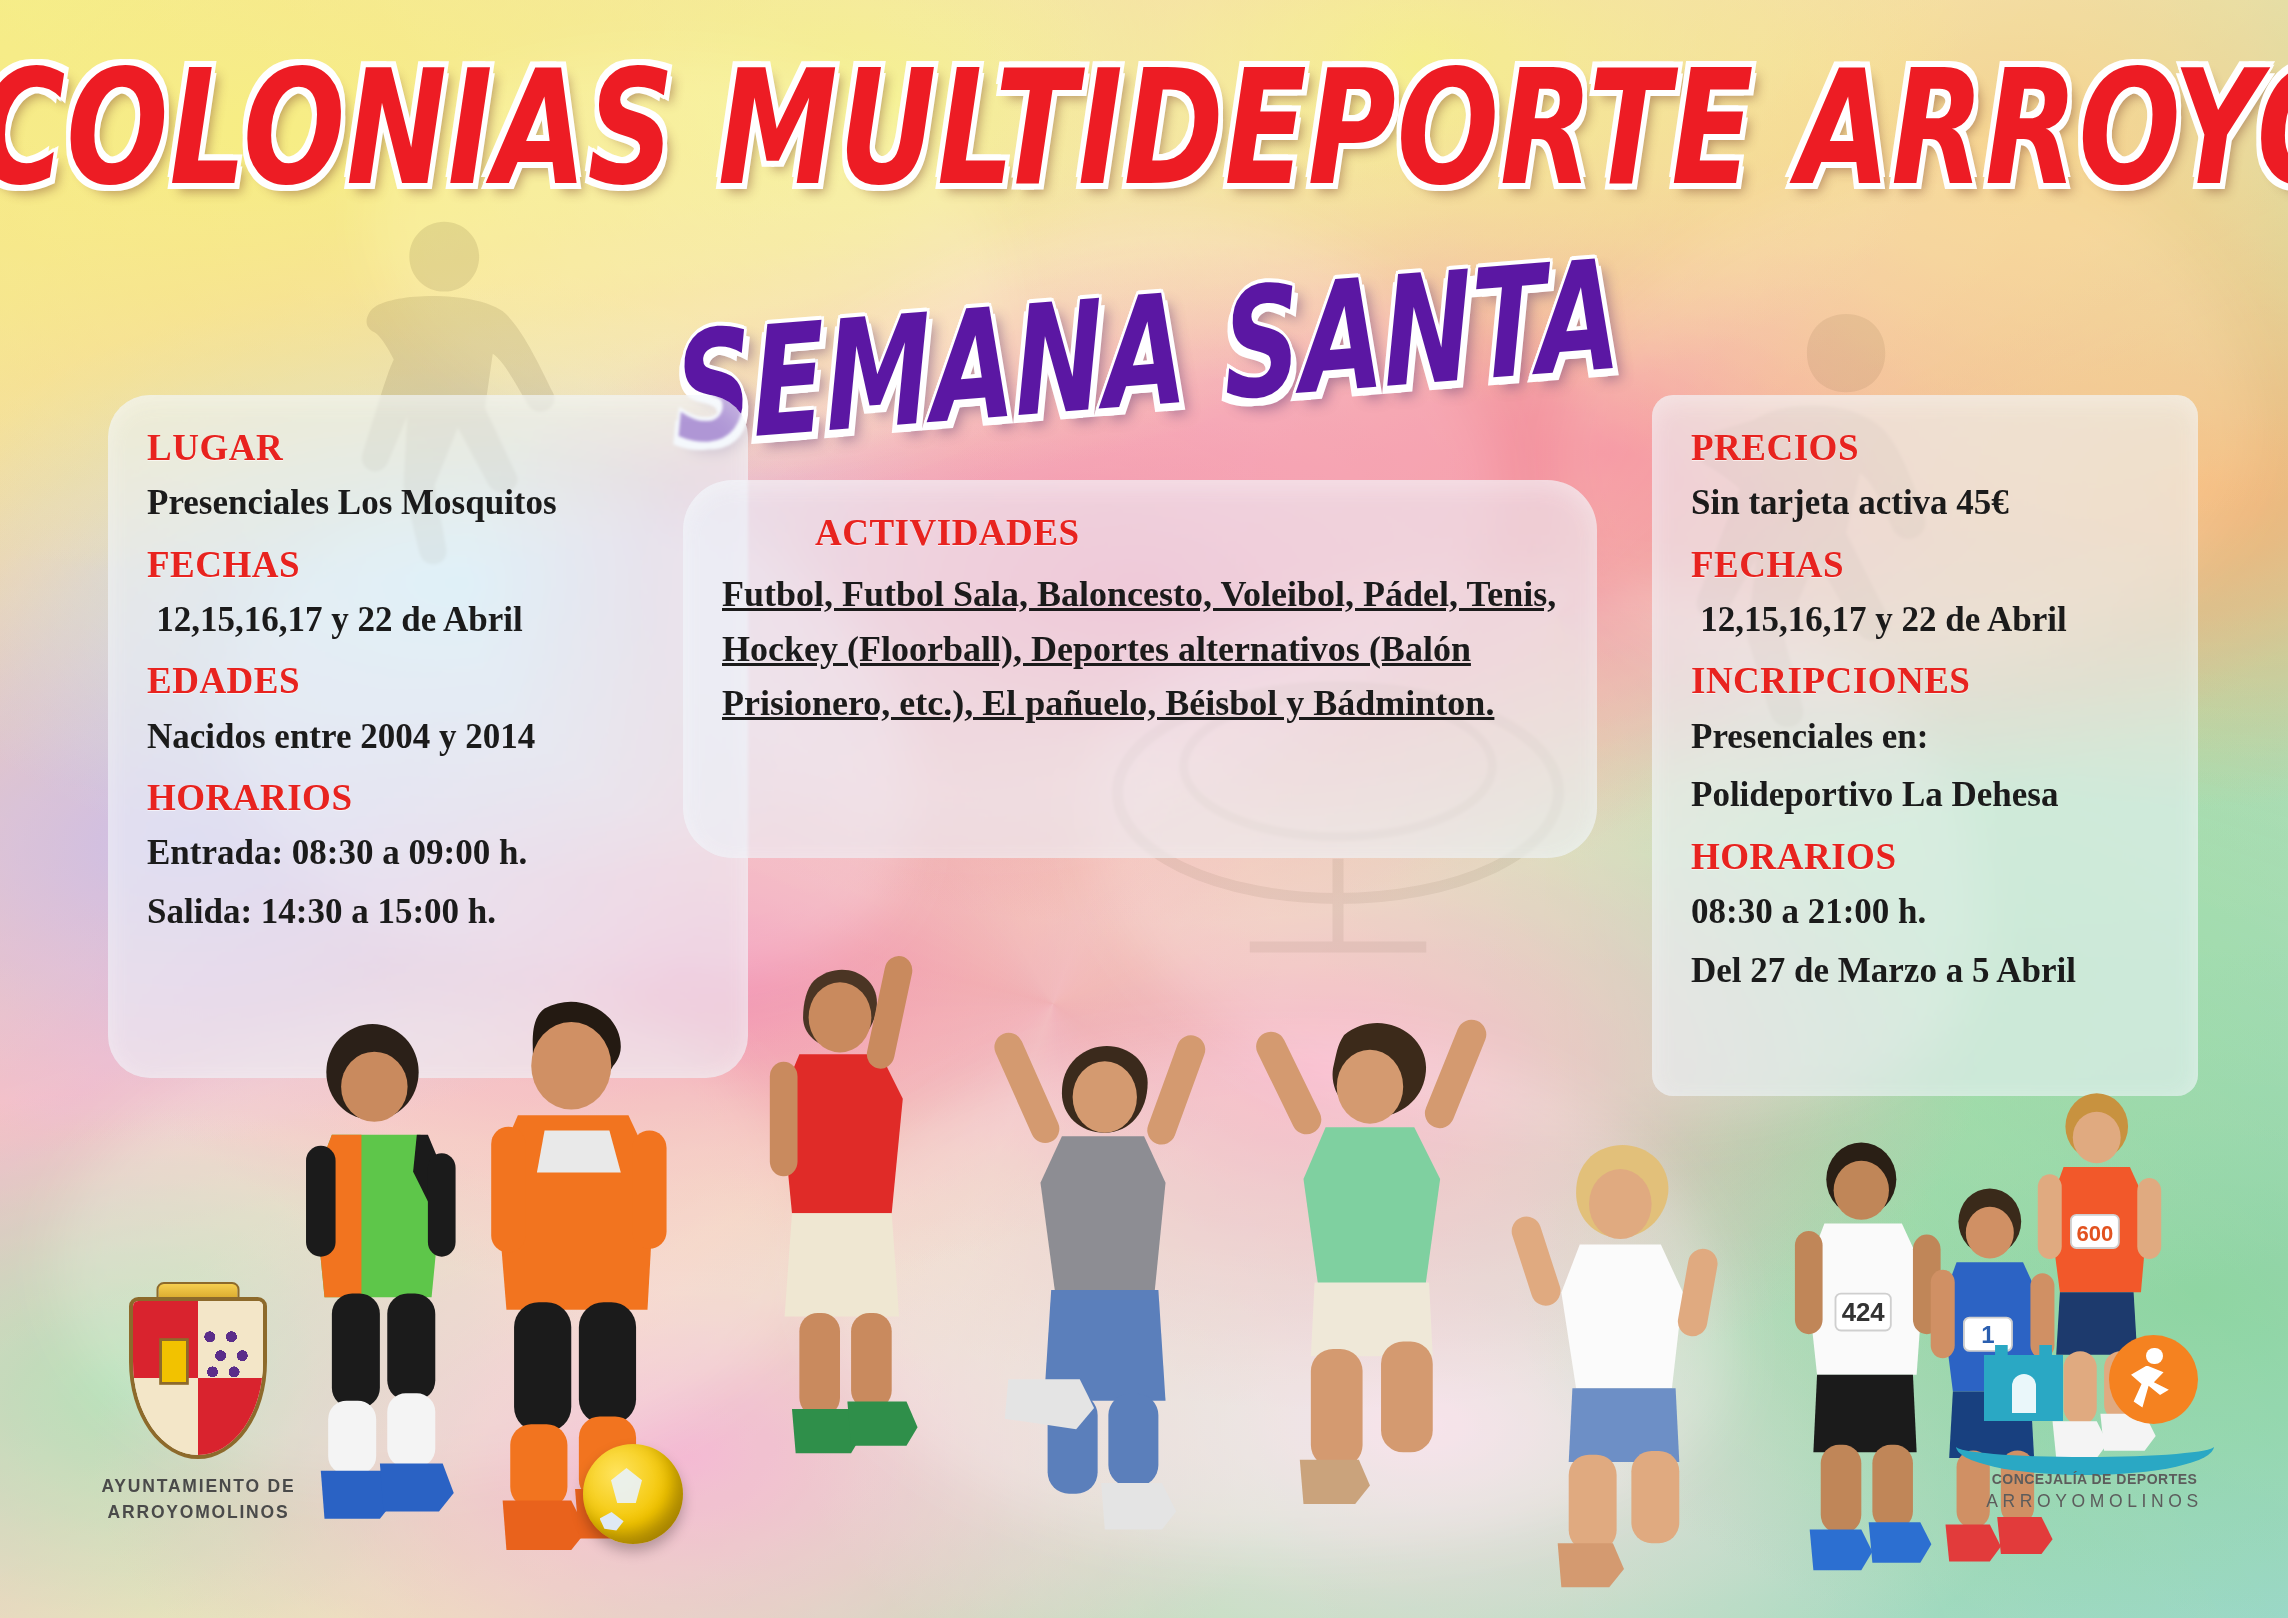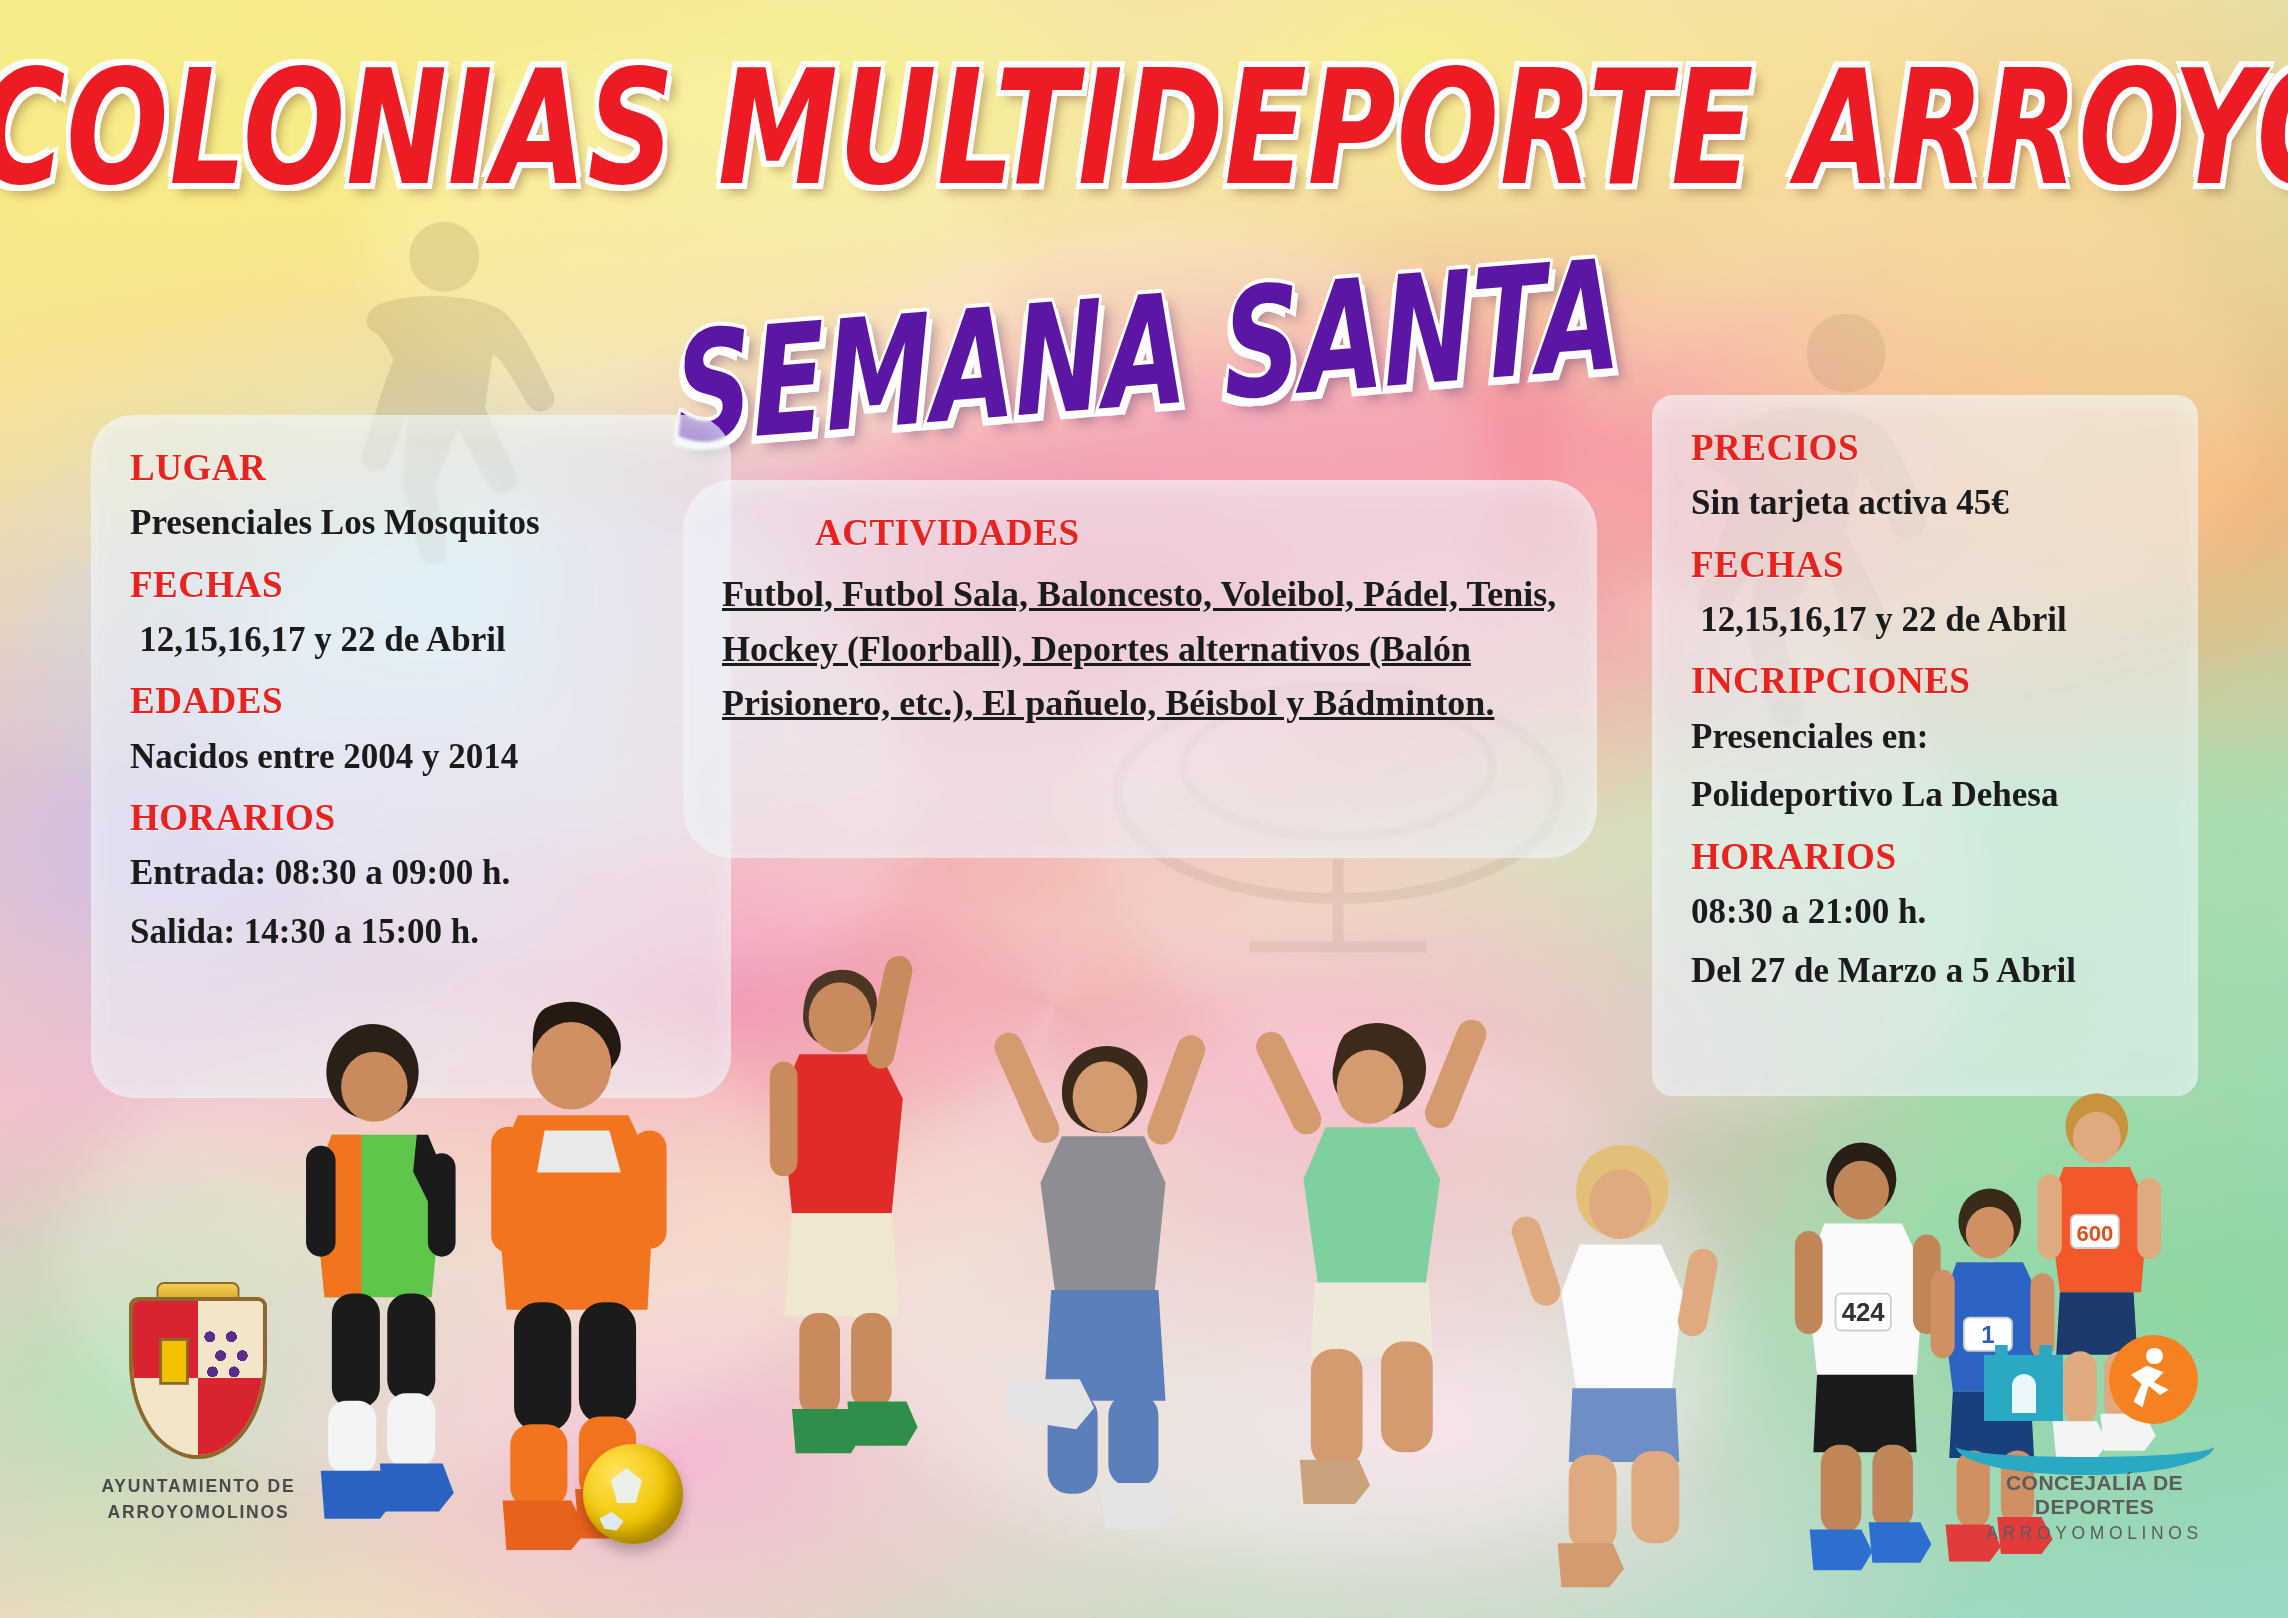--- a/index.html
+++ b/index.html
@@ -146,21 +146,21 @@
   }
 
   
   .panel {
     position: absolute;
     background: rgba(236,243,249,0.58);
     border-radius: 42px;
     box-shadow: 0 5.5px 24px rgba(255,255,255,0.35) inset;
     backdrop-filter: blur(1.8px);
   }
-  .panel-left  { left: 91px;  top: 395px;  width: 640px;  height: 683px; margin-top: 20px; }
+  .panel-left  { left: 108px;  top: 395px;  width: 640px;  height: 683px; }
   .panel-mid   { left: 683px;  top: 480px;  width: 914px;  height: 378px; border-radius: 50px; }
   .panel-right { left: 1652px; top: 395px;  width: 546px;  height: 701px; border-radius: 21px; }
 
   .panel-inner { padding: 31px 39px; }
 
   .hd {
     font-family: "Liberation Serif", serif;
     font-weight: bold;
     color: #e8231f;
     font-size: 37px;
@@ -318,21 +318,21 @@
     width: 258px; height: 57px;
     border-bottom: 18.5px solid #2aa8c4;
     border-radius: 0 0 60% 60%;
   }
   .dep-caption {
     position: absolute; left: 0; top: 142px; width: 295px;
     text-align: center;
     font-family: "Liberation Sans", sans-serif;
     color: #5c5c5c;
   }
-  .dep-caption .l1 { font-size: 21px; font-weight: bold; letter-spacing: 0.5px; }
+  .dep-caption .l1 { font-size: 14px; font-weight: bold; letter-spacing: 0.5px; }
   .dep-caption .l2 { font-size: 17.5px; letter-spacing: 4.6px; margin-top: 3.7px; }
 </style>
 </head>
 <body>
 
 <div class="poster">
 
   <div class="bg-layer bg-base"></div>
   <div class="bg-layer bg-swirl"></div>
   <div class="bg-layer bg-swirl2"></div>

